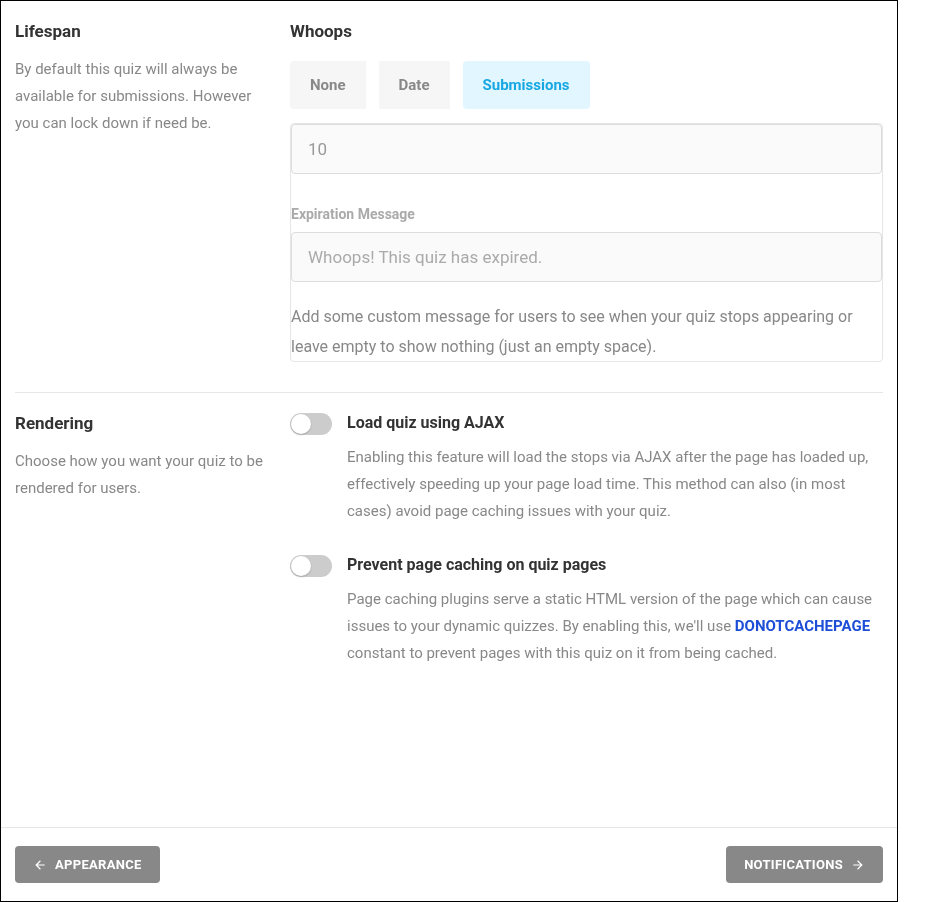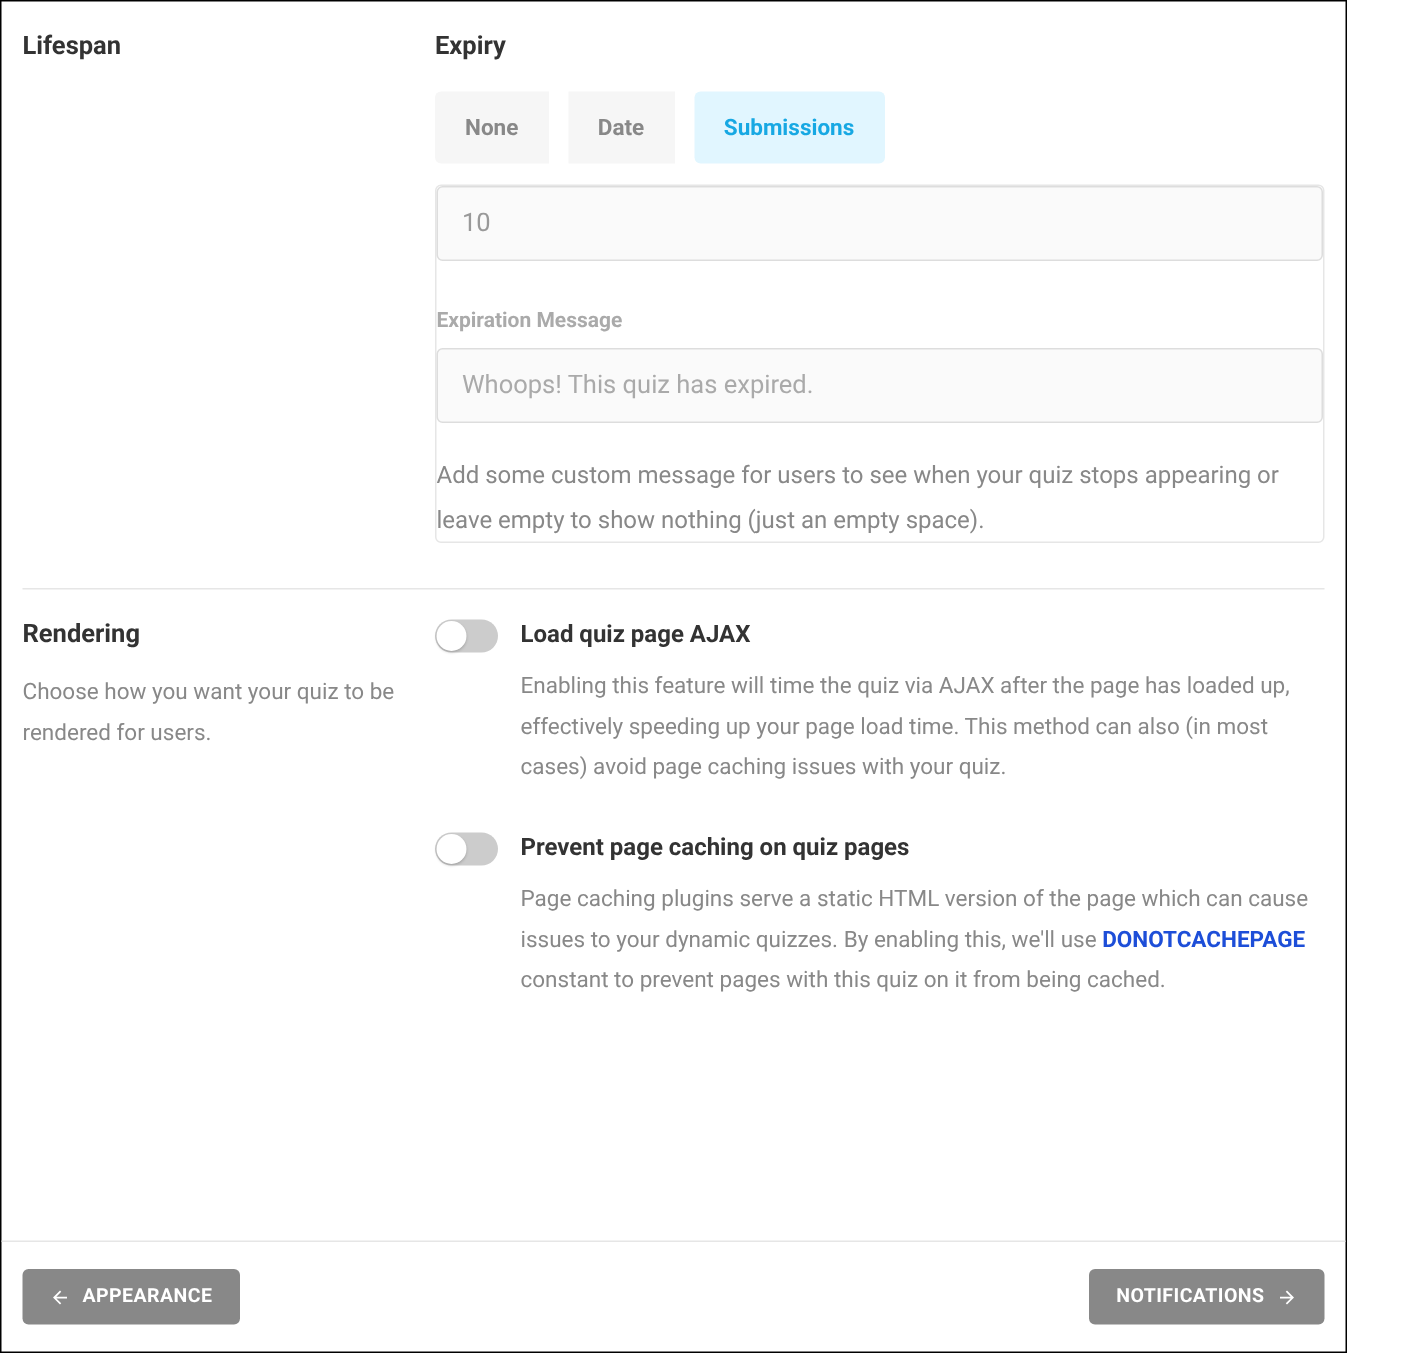--- a/index.html
+++ b/index.html
@@ -186,23 +186,24 @@
   </style>
 </head>
 <body>
 
 <div class="container">
   <div class="main-content">
 
     <div class="section">
       <div class="section-left">
         <div class="section-title">Lifespan</div>
+        <div class="section-desc">By default this quiz will always be available for submissions. However you can lock down if need be.</div>
       </div>
       <div class="section-right">
-        <div class="expiry-title">Expiry</div>
+        <div class="expiry-title">Whoops</div>
         <div class="tabs">
           <button class="tab">None</button>
           <button class="tab">Date</button>
           <button class="tab active">Submissions</button>
         </div>
         <div class="tab-panel">
           <input class="input-field" type="text" value="10" style="">
           <div class="field-label">Expiration Message</div>
           <input class="input-field" type="text" placeholder="Whoops! This quiz has expired." style="">
           <div class="help-text">Add some custom message for users to see when your quiz stops appearing or leave empty to show nothing (just an empty space).</div>
@@ -216,22 +217,22 @@
       <div class="section-left">
         <div class="section-title">Rendering</div>
         <div class="section-desc">Choose how you want your quiz to be rendered for users.</div>
       </div>
       <div class="section-right">
         <div class="toggle-row">
           <div class="toggle">
               <div class="knob"></div>
             </div>
           <div class="toggle-content">
-            <div class="toggle-title">Load quiz page AJAX</div>
-            <div class="toggle-desc">Enabling this feature will time the quiz via AJAX after the page has loaded up, effectively speeding up your page load time. This method can also (in most cases) avoid page caching issues with your quiz.</div>
+            <div class="toggle-title">Load quiz using AJAX</div>
+            <div class="toggle-desc">Enabling this feature will load the stops via AJAX after the page has loaded up, effectively speeding up your page load time. This method can also (in most cases) avoid page caching issues with your quiz.</div>
           </div>
         </div>
         <div class="toggle-row">
           <div class="toggle">
               <div class="knob"></div>
             </div>
           <div class="toggle-content">
             <div class="toggle-title">Prevent page caching on quiz pages</div>
             <div class="toggle-desc">
               <span>Page caching plugins serve a static HTML version of the page which can cause issues to your dynamic quizzes. By enabling this, we'll use </span><b>DONOTCACHEPAGE</b><span> constant to prevent pages with this quiz on it from being cached.</span>

